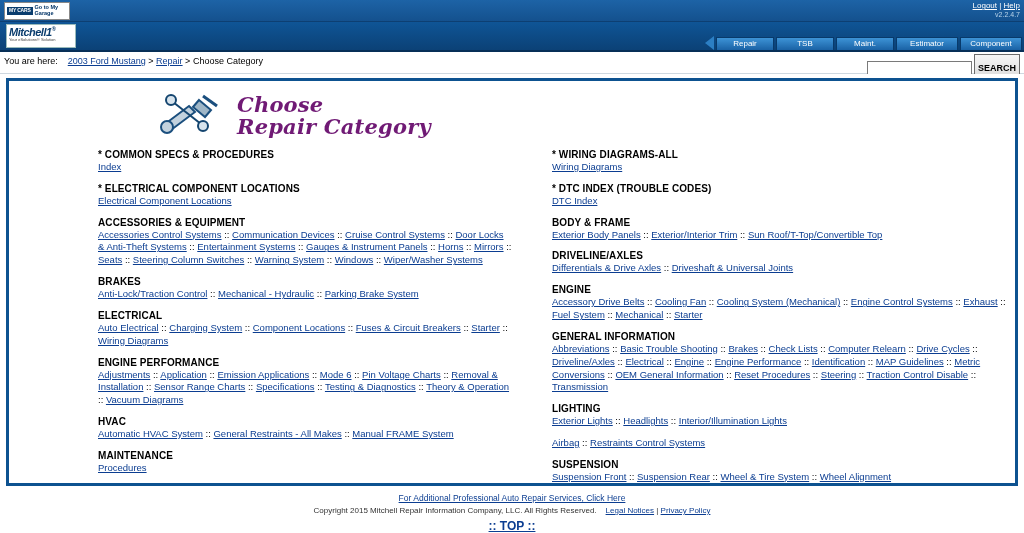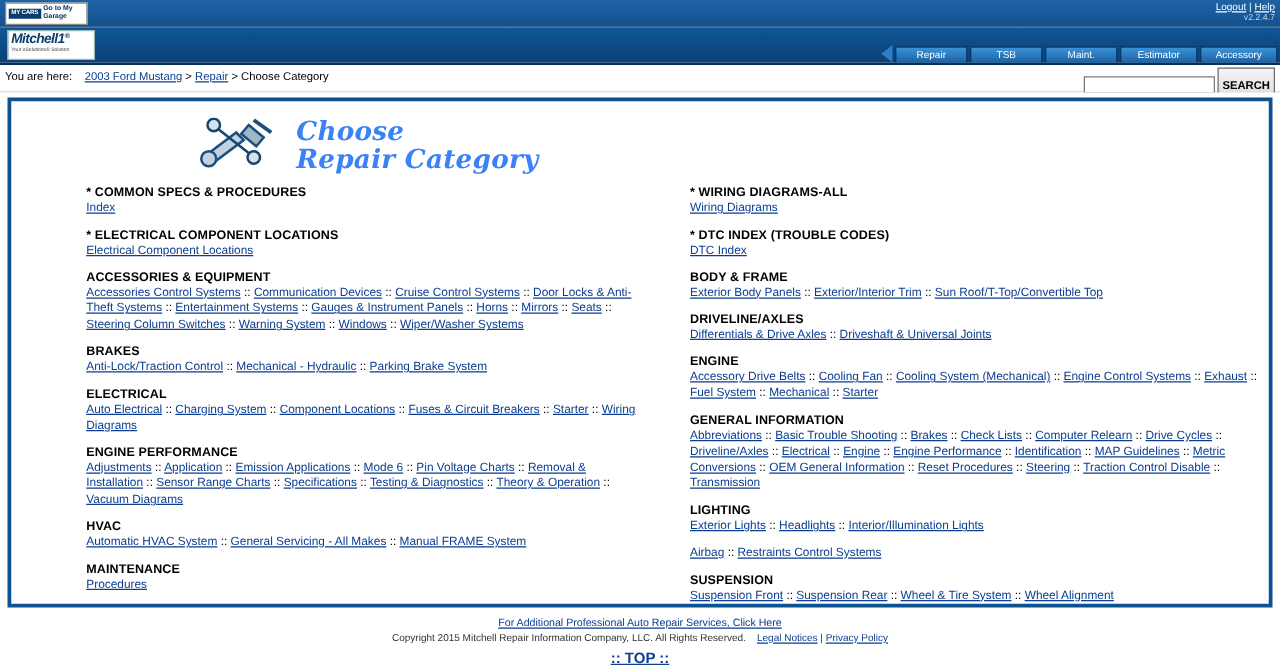--- a/index.html
+++ b/index.html
@@ -156,29 +156,29 @@
   .wrench {
     width: 72px; height: 44px;
     position: relative;
     margin-right: 6px;
   }
   .title-text {
     font-family: "DejaVu Serif", serif;
     font-style: italic;
     font-weight: bold;
     font-size: 21px;
-    color: #3b82f6;
+    color: #701a75;
     line-height: 1.05;
     letter-spacing: 0.2px;
   }
   .columns {
     display: flex;
     padding: 6px 0 0 0;
   }
-  .col { width: 50%; padding-left: 60px; }
+  .col { width: 50%; padding-left: 89px; }
   .col.right { padding-left: 40px; }
 
   .group { margin-bottom: 9px; }
   .group h3 {
     margin: 0 0 1px 0;
     font-size: 10px;
     font-weight: bold;
     color: #000;
     letter-spacing: 0.1px;
   }
@@ -224,21 +224,21 @@
       <span>Mitchell1</span><sup>®</sup>
     </div>
     <span class="m2">Your eSolutions® Solution</span>
   </div>
   <div class="nav-tabs">
     <span class="nav-arrow"></span>
     <a class="nav-tab" href="#">Repair</a>
     <a class="nav-tab" href="#">TSB</a>
     <a class="nav-tab" href="#">Maint.</a>
     <a class="nav-tab wide" href="#">Estimator</a>
-    <a class="nav-tab wide" href="#">Accessory</a>
+    <a class="nav-tab wide" href="#">Component</a>
   </div>
 </div>
 
 <div class="crumbrow">
   <div class="crumb">
     <span>You are here:</span>
     &nbsp;&nbsp;
     <a href="#">2003 Ford Mustang</a>
     <span class="sep">&gt;</span>
     <a href="#">Repair</a>
@@ -297,21 +297,21 @@
           <div class="group">
             <h3>ELECTRICAL</h3>
             <div class="links"><a href="#">Auto Electrical</a><span class="sep"> :: </span><a href="#">Charging System</a><span class="sep"> :: </span><a href="#">Component Locations</a><span class="sep"> :: </span><a href="#">Fuses &amp; Circuit Breakers</a><span class="sep"> :: </span><a href="#">Starter</a><span class="sep"> :: </span><a href="#">Wiring Diagrams</a></div>
           </div>
           <div class="group">
             <h3>ENGINE PERFORMANCE</h3>
             <div class="links"><a href="#">Adjustments</a><span class="sep"> :: </span><a href="#">Application</a><span class="sep"> :: </span><a href="#">Emission Applications</a><span class="sep"> :: </span><a href="#">Mode 6</a><span class="sep"> :: </span><a href="#">Pin Voltage Charts</a><span class="sep"> :: </span><a href="#">Removal &amp; Installation</a><span class="sep"> :: </span><a href="#">Sensor Range Charts</a><span class="sep"> :: </span><a href="#">Specifications</a><span class="sep"> :: </span><a href="#">Testing &amp; Diagnostics</a><span class="sep"> :: </span><a href="#">Theory &amp; Operation</a><span class="sep"> :: </span><a href="#">Vacuum Diagrams</a></div>
           </div>
           <div class="group">
             <h3>HVAC</h3>
-            <div class="links"><a href="#">Automatic HVAC System</a><span class="sep"> :: </span><a href="#">General Servicing - All Makes</a><span class="sep"> :: </span><a href="#">Manual FRAME System</a></div>
+            <div class="links"><a href="#">Automatic HVAC System</a><span class="sep"> :: </span><a href="#">General Restraints - All Makes</a><span class="sep"> :: </span><a href="#">Manual FRAME System</a></div>
           </div>
           <div class="group">
             <h3>MAINTENANCE</h3>
             <div class="links"><a href="#">Procedures</a></div>
           </div>
         </div>
       <div class="col right">
           <div class="group">
             <h3>* WIRING DIAGRAMS-ALL</h3>
             <div class="links"><a href="#">Wiring Diagrams</a></div>

